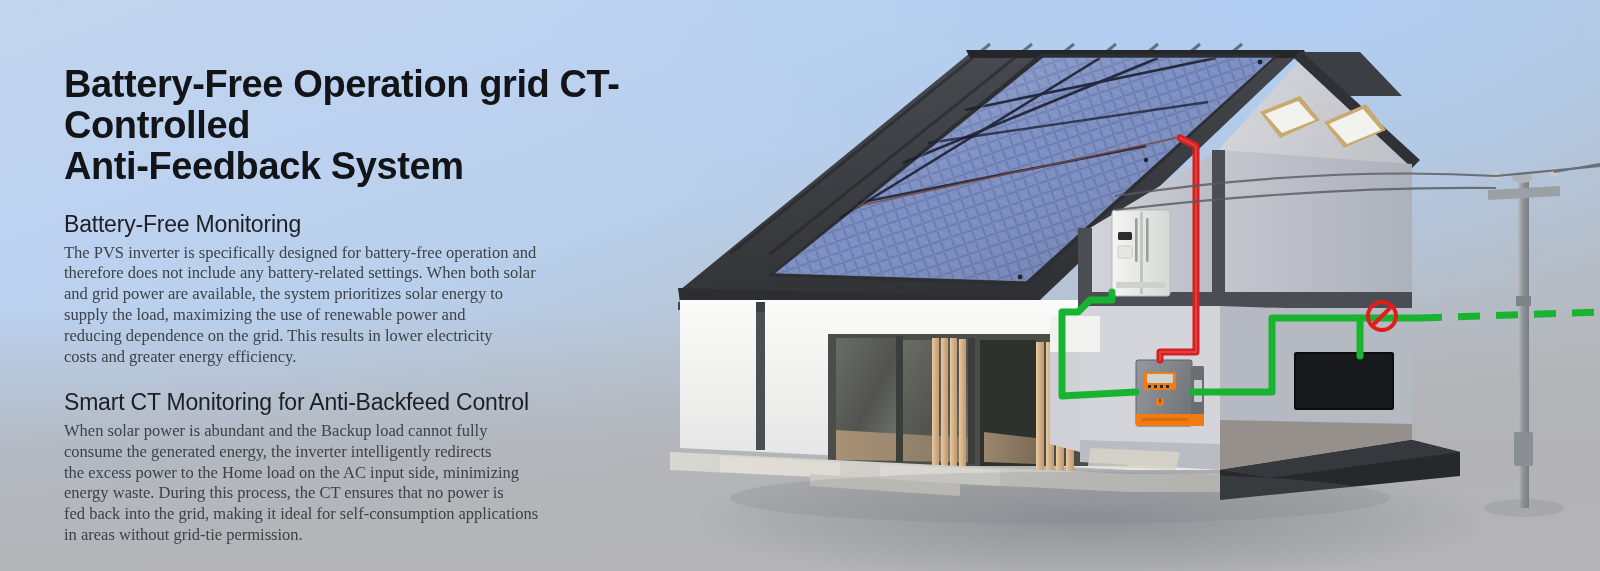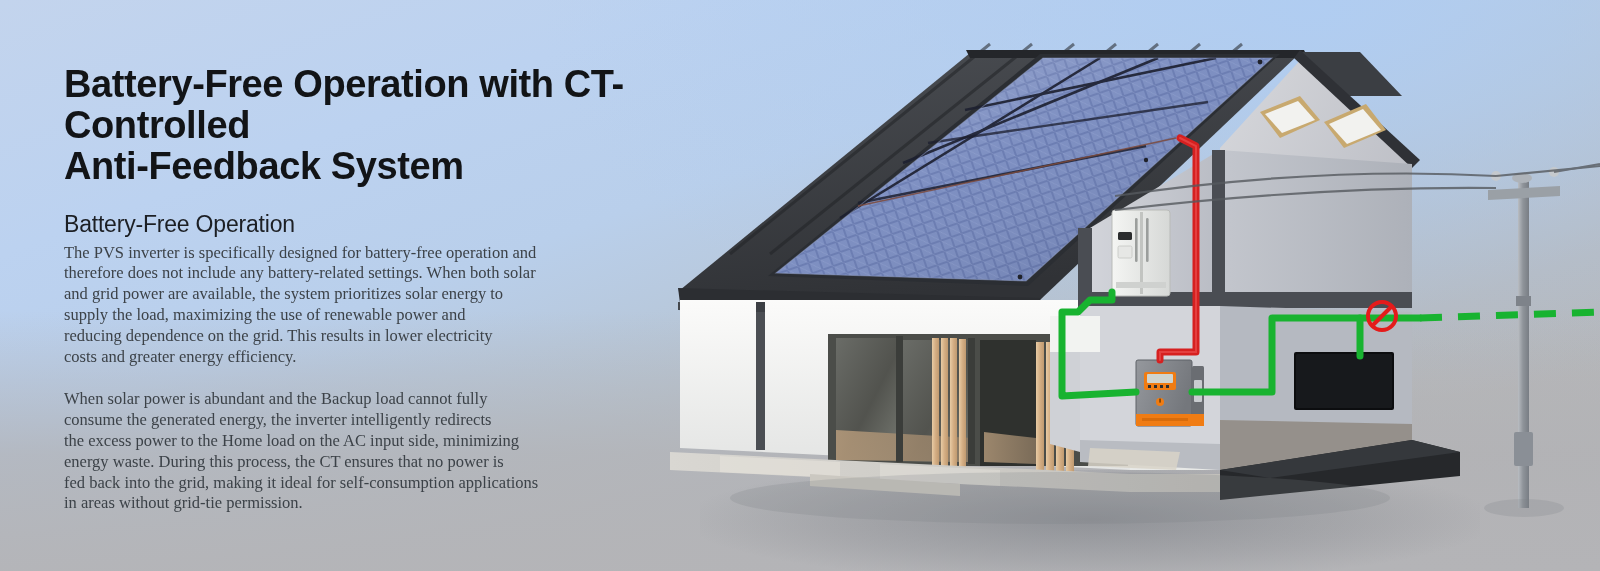--- a/index.html
+++ b/index.html
@@ -95,34 +95,35 @@
     pointer-events: none;
   }
 </style>
 </head>
 <body>
 
 <div id="banner">
 
   <div class="text-col">
 
-    <h1 class="main-title">Battery-Free Operation with CT-Controlled
+    <h1 class="main-title">Battery-Free Operation grid CT-Controlled
 Anti-Feedback System</h1>
 
     <div class="section">
-      <h2 class="sec-title">Battery-Free Operation</h2>
+      <h2 class="sec-title">Battery-Free Monitoring</h2>
       <p class="sec-body">The PVS inverter is specifically designed for battery-free operation and
 therefore does not include any battery-related settings. When both solar
 and grid power are available, the system prioritizes solar energy to
 supply the load, maximizing the use of renewable power and
 reducing dependence on the grid. This results in lower electricity
 costs and greater energy efficiency.</p>
     </div>
 
     <div class="section">
+      <h2 class="sec-title">Smart CT Monitoring for Anti-Backfeed Control</h2>
       <p class="sec-body">When solar power is abundant and the Backup load cannot fully
 consume the generated energy, the inverter intelligently redirects
 the excess power to the Home load on the AC input side, minimizing
 energy waste. During this process, the CT ensures that no power is
 fed back into the grid, making it ideal for self-consumption applications
 in areas without grid-tie permission.</p>
     </div>
 
   </div>
 

